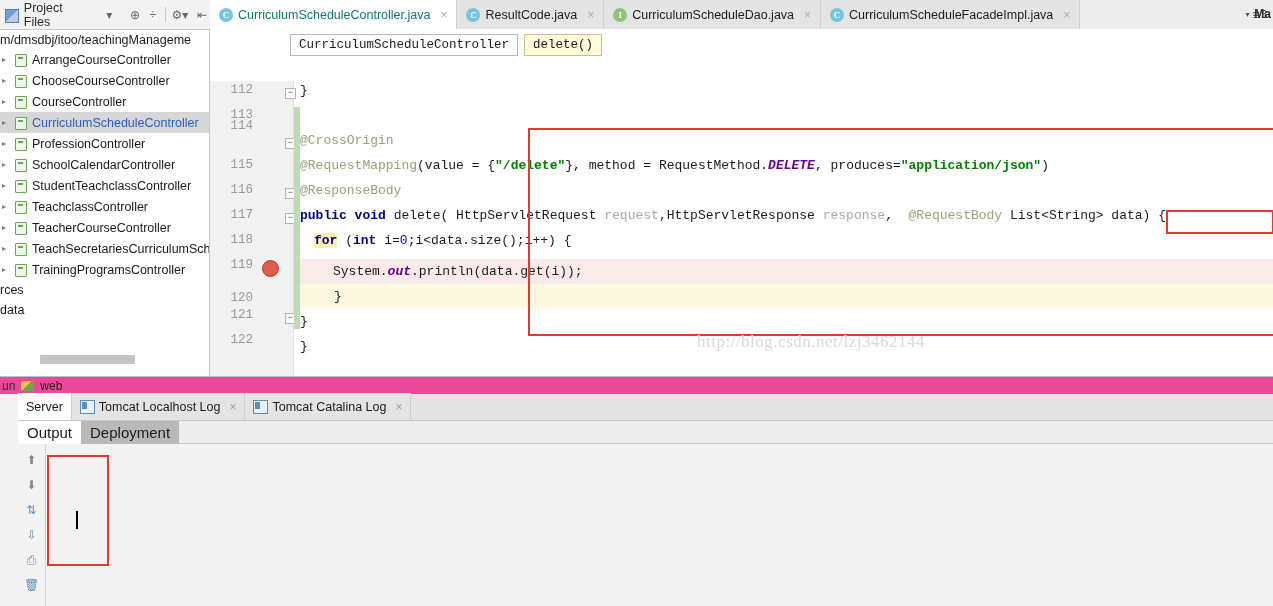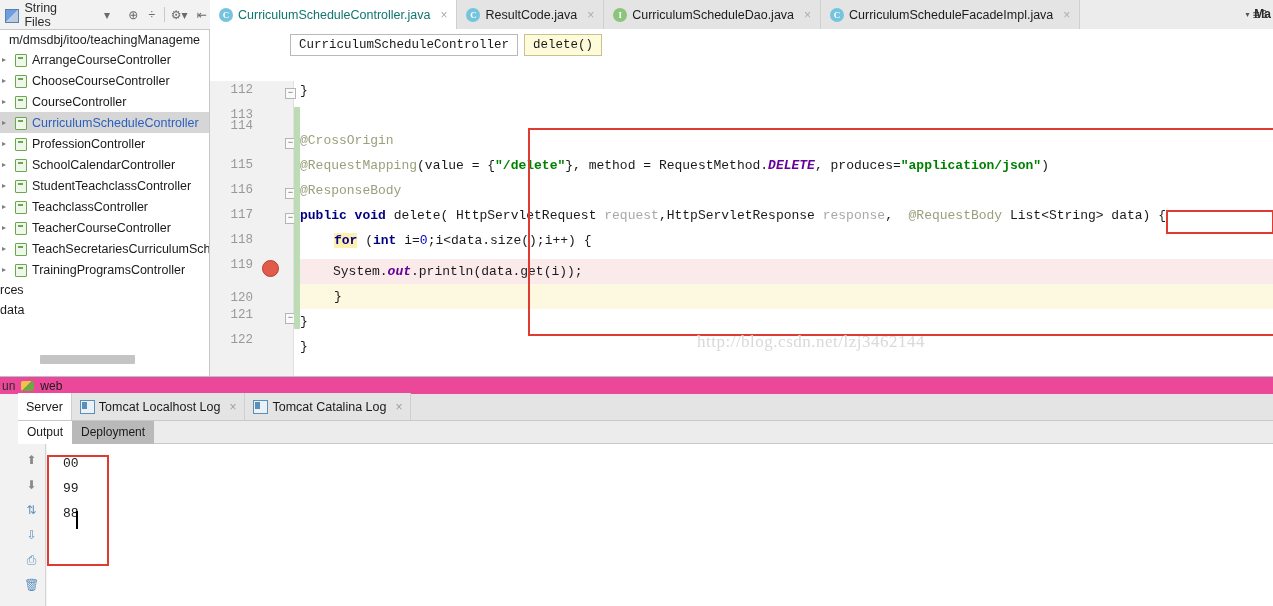--- a/index.html
+++ b/index.html
@@ -86,21 +86,21 @@
   }
 
   
   #sidebar {
     position: absolute; left: 0; top: 30px; width: 210px; height: 348px;
     background: #ffffff; overflow: hidden;
     border-right: 1px solid #c8c8c8;
   }
   #tree-path {
     font-size: 12.5px; color: #1a1a1a;
-    padding: 3px 0 2px 0; white-space: nowrap; text-align: center;
+    padding: 3px 0 2px 0; white-space: nowrap;
   }
   .tree-row {
     height: 21px; display: flex; align-items: center;
     white-space: nowrap; font-size: 12.5px; color: #1a1a1a;
     padding-left: 2px; cursor: default;
   }
   .tree-row.selected { background: #d6d6d6; }
   .tree-row.selected .tree-label { color: #2b5fbe; }
   .tri {
     width: 11px; flex: 0 0 auto; color: #7d7d7d; font-size: 8px;
@@ -265,21 +265,21 @@
   }
   .ctab-x { margin-left: 9px; color: #9e9e9e; font-size: 12px; }
 
   #subtabs {
     position: absolute; left: 18px; top: 27px; width: 1255px; height: 23px;
     background: #ececec; border-bottom: 1px solid #c8c8c8;
     display: flex; align-items: center;
   }
   .subtab {
     height: 23px; display: flex; align-items: center; padding: 0 9px;
-    font-size: 12px; color: #1a1a1a; cursor: default;
+    font-size: 15px; color: #1a1a1a; cursor: default;
   }
   .subtab.active { background: #ffffff; }
   .subtab.other { background: #b9b9b9; }
 
   #console-toolbar {
     position: absolute; left: 18px; top: 50px; width: 28px; height: 162px;
     background: #f2f2f2; border-right: 1px solid #d4d4d4;
     display: flex; flex-direction: column; align-items: center;
     padding-top: 7px; gap: 8px;
   }
@@ -317,21 +317,21 @@
   }
 </style>
 </head>
 <body>
 
 <div id="app">
 
   <div id="topbar">
     <div id="project-toolbar">
       <span class="pf-icon"></span>
-      <span class="pf-label">String Files</span>
+      <span class="pf-label">Project Files</span>
       <span class="tb-btn" style="margin-left:14px;">▾</span>
       <span class="tb-btn" style="margin-left:10px;">⊕</span>
       <span class="tb-btn">÷</span>
       <span class="tb-sep"></span>
       <span class="tb-btn">⚙▾</span>
       <span class="tb-btn" style="margin-left:6px;">⇤</span>
     </div>
 
     <div id="tabstrip">
       <div class="etab active">
@@ -459,21 +459,21 @@
     <div id="code-area">
       <div class="hl-pink" style="top:178px;"></div>
       <div class="hl-yellow" style="top:203px;"></div>
 
       <div class="cline" style="top:-3px;">}</div>
       <div class="cline" style="top:22px;"></div>
       <div class="cline" style="top:47px;"><span class="ann">@CrossOrigin</span></div>
       <div class="cline" style="top:72px;"><span class="ann">@RequestMapping</span>(value = {<span class="str">"/delete"</span>}, method = RequestMethod.<span class="st">DELETE</span>, produces=<span class="str">"application/json"</span>)</div>
       <div class="cline" style="top:97px;"><span class="ann">@ResponseBody</span></div>
       <div class="cline" style="top:122px;"><span class="k">public void</span> delete( HttpServletRequest <span class="param">request</span>,HttpServletResponse <span class="param">response</span>,  <span class="ann">@RequestBody</span> List&lt;String&gt; data) {</div>
-      <div class="cline" style="top:147px;padding-left:34px;"><span class="k hlw">for</span> (<span class="k">int</span> i=<span class="num">0</span>;i&lt;data.size();i++) {</div>
+      <div class="cline" style="top:147px;padding-left:14px;"><span class="k hlw">for</span> (<span class="k">int</span> i=<span class="num">0</span>;i&lt;data.size();i++) {</div>
       <div class="cline" style="top:178px;padding-left:33px;">System.<span class="st">out</span>.println(data.get(i));</div>
       <div class="cline" style="top:203px;padding-left:34px;">}</div>
       <div class="cline" style="top:228px;">}</div>
       <div class="cline" style="top:253px;padding-left:-84px;">}</div>
     </div>
 
     <div id="red-box"></div>
     <div id="red-box-inner"></div>
 
     <div id="watermark">http://blog.csdn.net/lzj3462144</div>
@@ -520,22 +520,17 @@
 
     <div id="console-toolbar">
       <span class="ct-ico">⬆</span>
       <span class="ct-ico">⬇</span>
       <span class="ct-ico" style="color:#5b8fb9;">⇅</span>
       <span class="ct-ico" style="color:#5b8fb9;">⇩</span>
       <span class="ct-ico" style="color:#5b8fb9;">⎙</span>
       <span class="ct-ico" style="color:#5b8fb9;">🗑</span>
     </div>
 
-    <div id="console-output">
-      <div class="oline" style="top:7px;">00</div>
-      <div class="oline" style="top:32px;">99</div>
-      <div class="oline" style="top:57px;">88</div>
-    </div>
   </div>
   <div id="out-redbox"></div>
   <div id="out-caret"></div>
 
 </div>
 
 </body></html>

